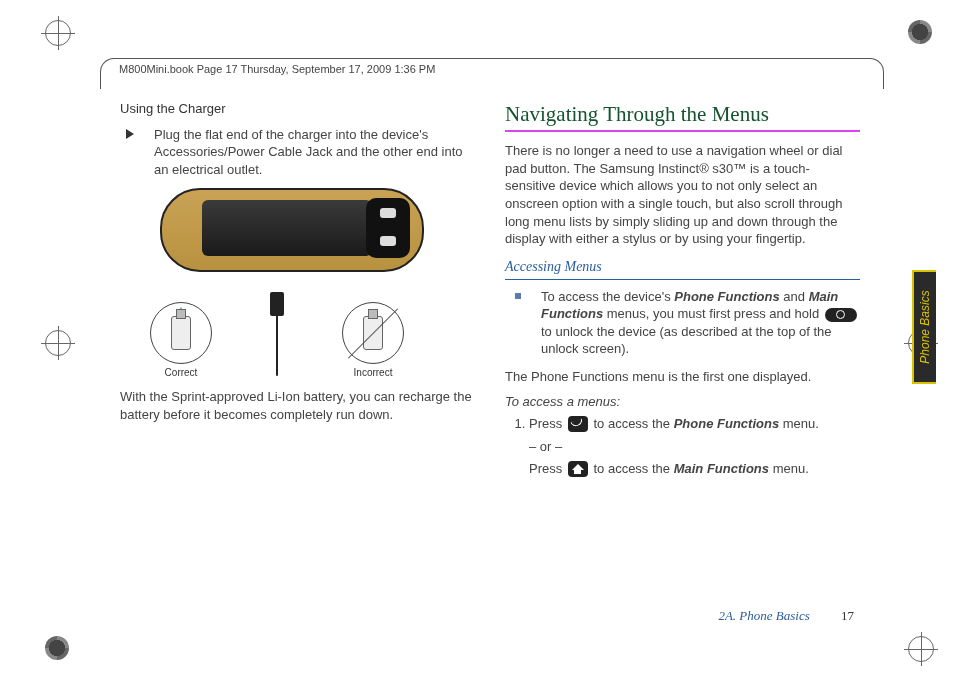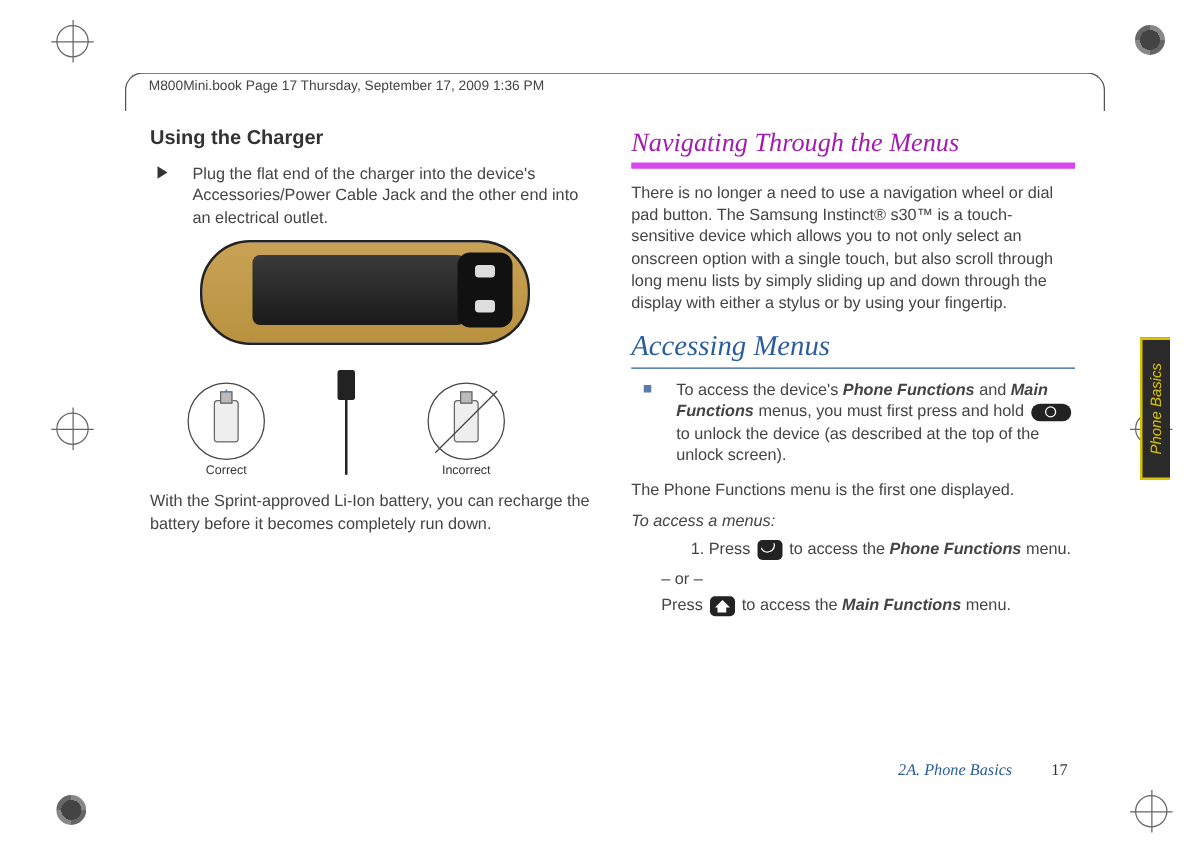--- a/index.html
+++ b/index.html
@@ -74,40 +74,39 @@
     gap: 30px;
   }
   .col {
     flex: 1;
     font-size: 13px;
     line-height: 1.35;
     color: #444;
   }
   h2.section {
     font-family: Georgia, 'Times New Roman', serif;
-    font-style: italic;
     font-weight: normal;
-    color: #a21caf;
+    color: #14532d;
     font-size: 21px;
     margin: 0 0 4px 0;
-    border-bottom: 5px solid #d946ef;
+    border-bottom: 2px solid #d946ef;
     padding-bottom: 2px;
   }
   h3.sub {
-    font-weight: bold;
-    font-size: 16px;
+    font-weight: normal;
+    font-size: 13px;
     color: #333;
     margin: 0 0 8px 0;
   }
   h3.sub-italic {
     font-family: Georgia, serif;
     font-style: italic;
     font-weight: normal;
     color: #2a5d9e;
-    font-size: 23px;
+    font-size: 14px;
     margin: 10px 0 6px 0;
     border-bottom: 1px solid #2a5d9e;
     padding-bottom: 2px;
   }
   .bullet-row {
     display: flex;
     gap: 20px;
     margin: 6px 0 10px 6px;
   }
   .tri {
@@ -326,21 +325,20 @@
     font-style: italic;
     color: #444;
     margin: 8px 0 4px 0;
   }
   ol {
     margin: 4px 0 0 0;
     padding-left: 24px;
   }
   ol li {
     margin-bottom: 6px;
-    margin-left: 38px;
   }
   .or-dash {
     margin: 4px 0 4px 24px;
   }
   .press-line {
     margin-left: 24px;
   }
   .side-tab {
     position: absolute;
     right: 18px;

